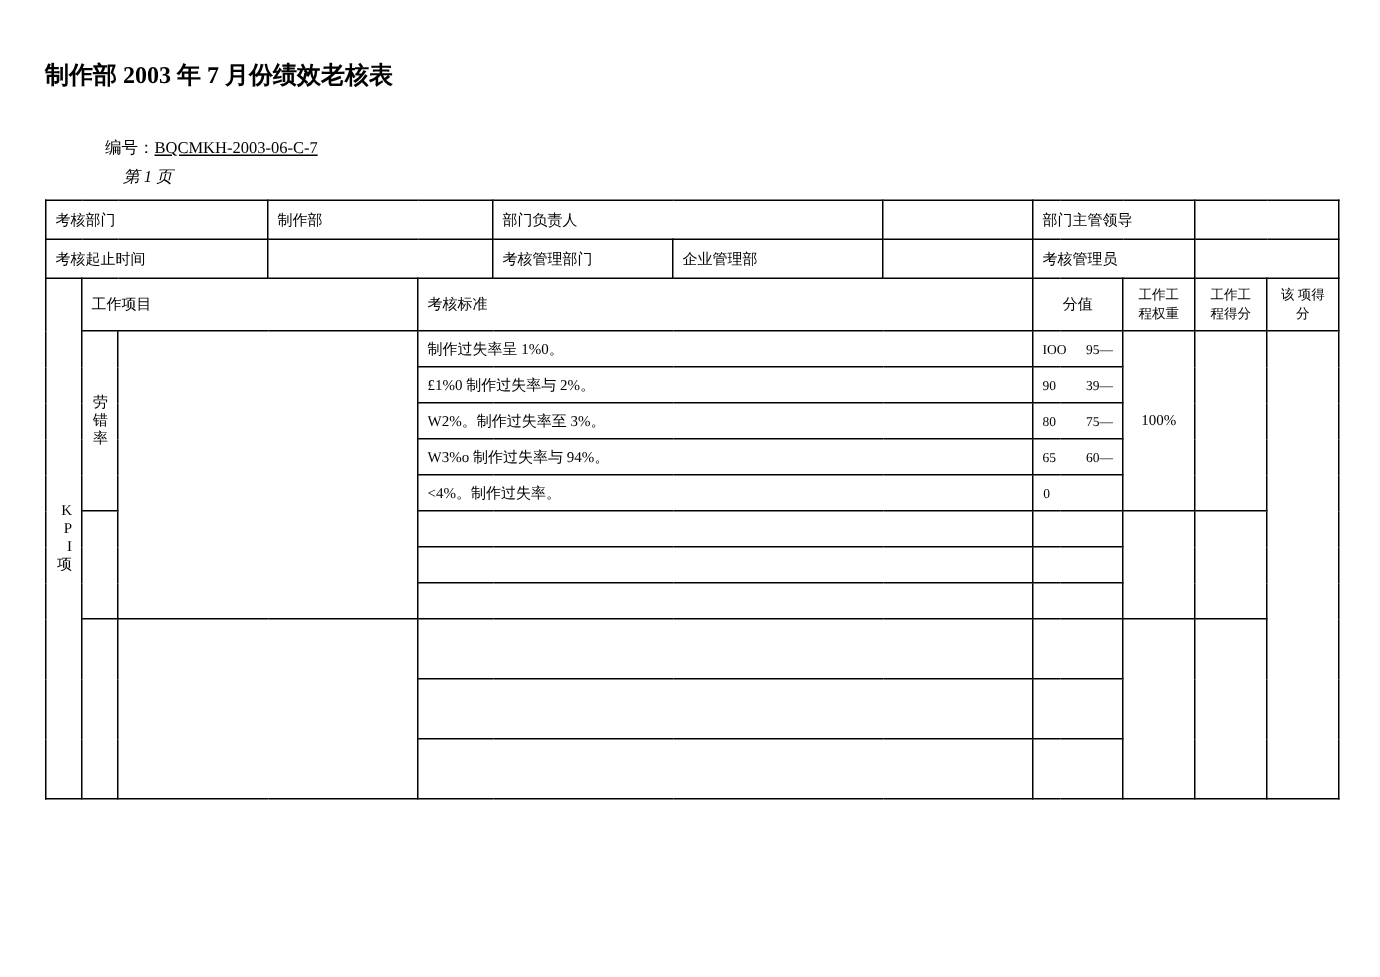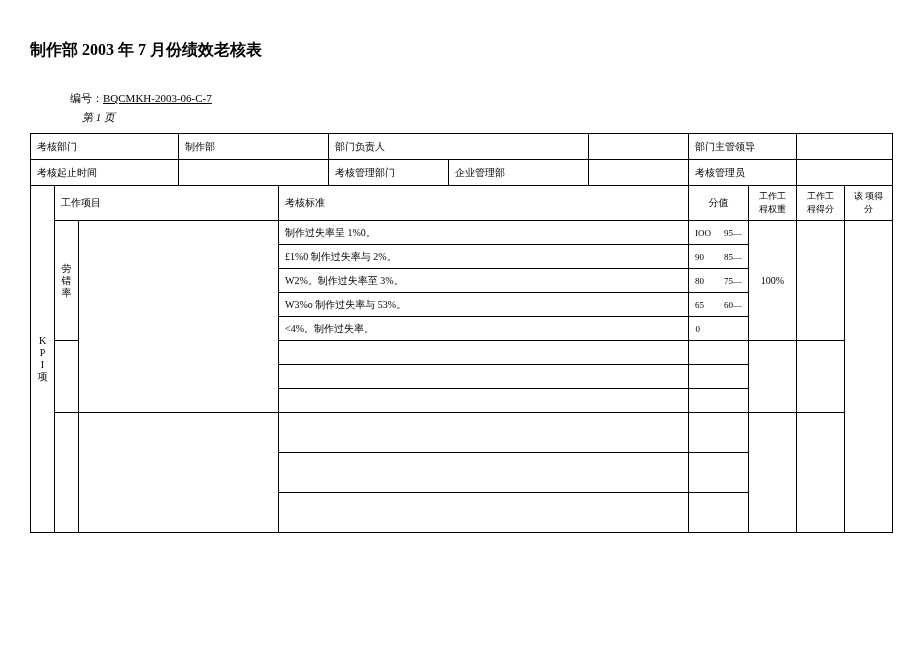--- a/index.html
+++ b/index.html
@@ -52,21 +52,21 @@
       margin-left: 20px;
     }
     .vert {
       text-align: center;
       width: 26px;
       font-size: 10px;
       line-height: 1.2;
     }
     .vert-inner {
       writing-mode: horizontal-tb;
-      text-align: center;
+      text-align: right;
     }
     .score-col {
       text-align: center;
       font-size: 9px;
     }
     .center {
       text-align: center;
     }
     .small {
       font-size: 9px;
@@ -140,31 +140,31 @@
     <td class="score-col" style="border-right:none;text-align:left">IOO</td>
     <td class="score-col" style="border-left:none;text-align:right">95—</td>
     <td rowspan="5" class="center">100%</td>
     <td rowspan="5"></td>
     <td rowspan="11"></td>
   </tr>
 
   <tr>
     <td colspan="4">£1%0 制作过失率与 2%。</td>
     <td class="score-col" style="border-right:none;text-align:left">90</td>
-    <td class="score-col" style="border-left:none;text-align:right">85—</td>
+    <td class="score-col" style="border-left:none;text-align:right">39—</td>
   </tr>
 
   <tr>
     <td colspan="4">W2%。制作过失率至 3%。</td>
     <td class="score-col" style="border-right:none;text-align:center">80</td>
     <td class="score-col" style="border-left:none;text-align:right">75—</td>
   </tr>
 
   <tr>
-    <td colspan="4">W3%o 制作过失率与 53%。</td>
+    <td colspan="4">W3%o 制作过失率与 94%。</td>
     <td class="score-col" style="border-right:none;text-align:right">65</td>
     <td class="score-col" style="border-left:none;text-align:right">60—</td>
   </tr>
 
   <tr>
     <td colspan="4">&lt;4%。制作过失率。</td>
     <td class="score-col" style="border-right:none">0</td>
     <td class="score-col" style="border-left:none"></td>
   </tr>
 

